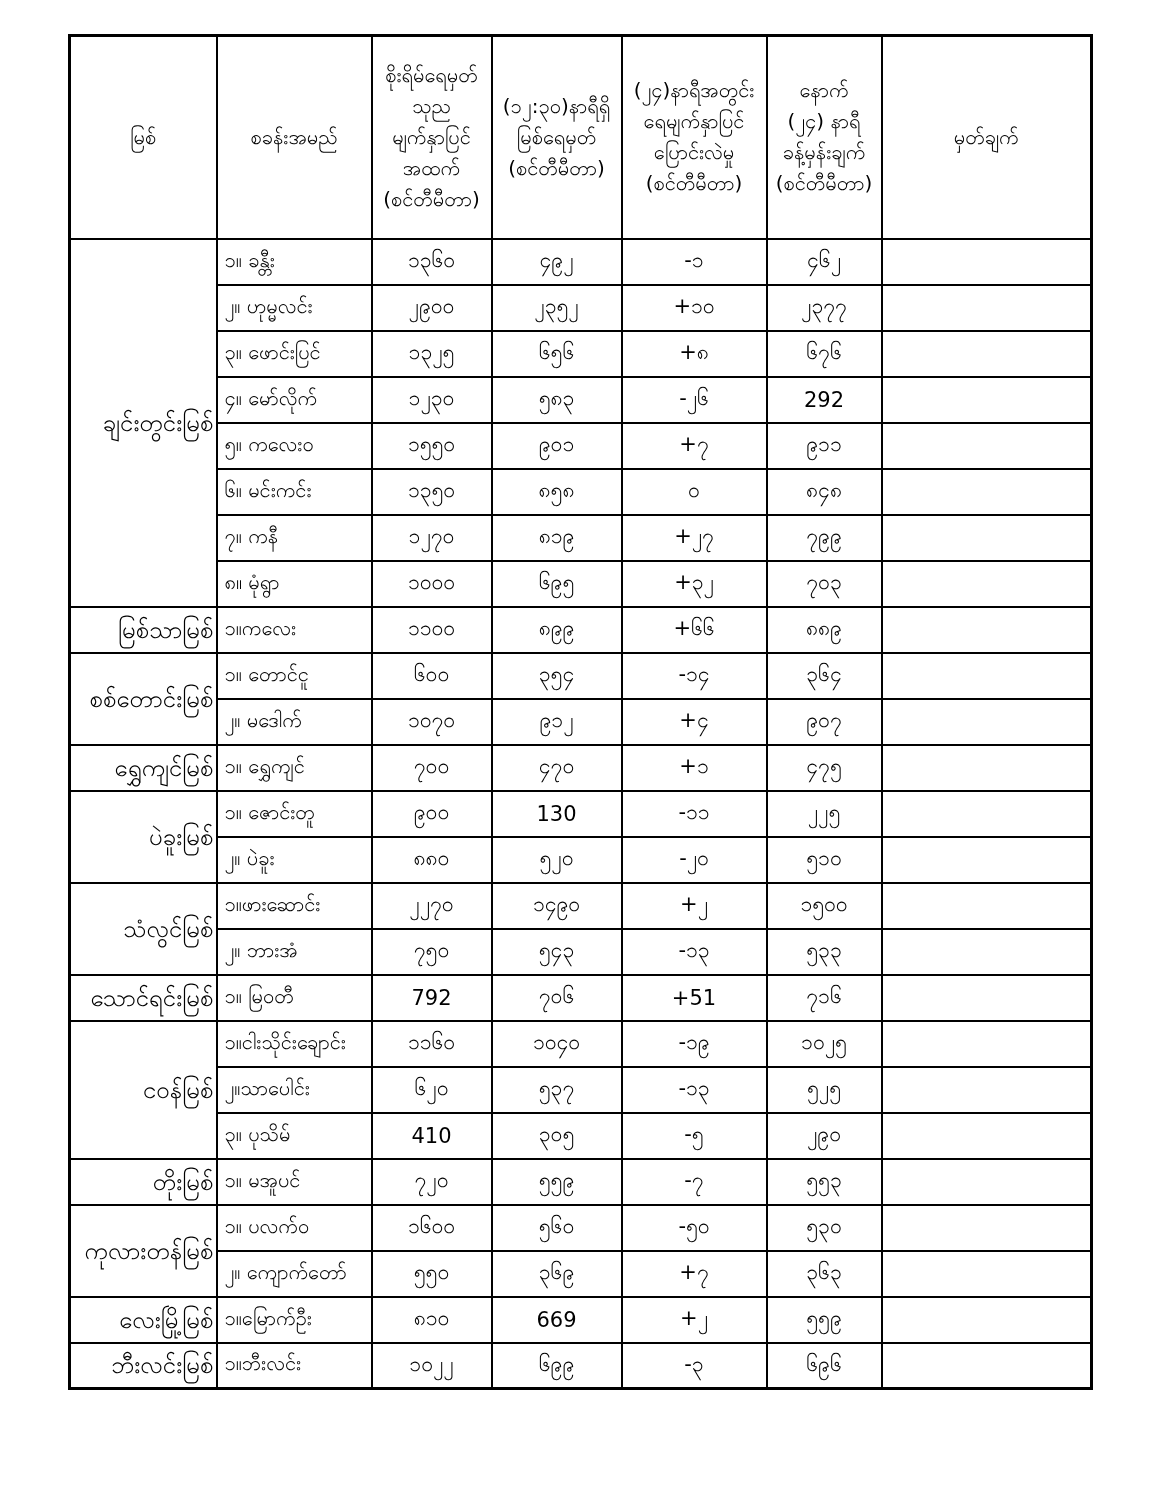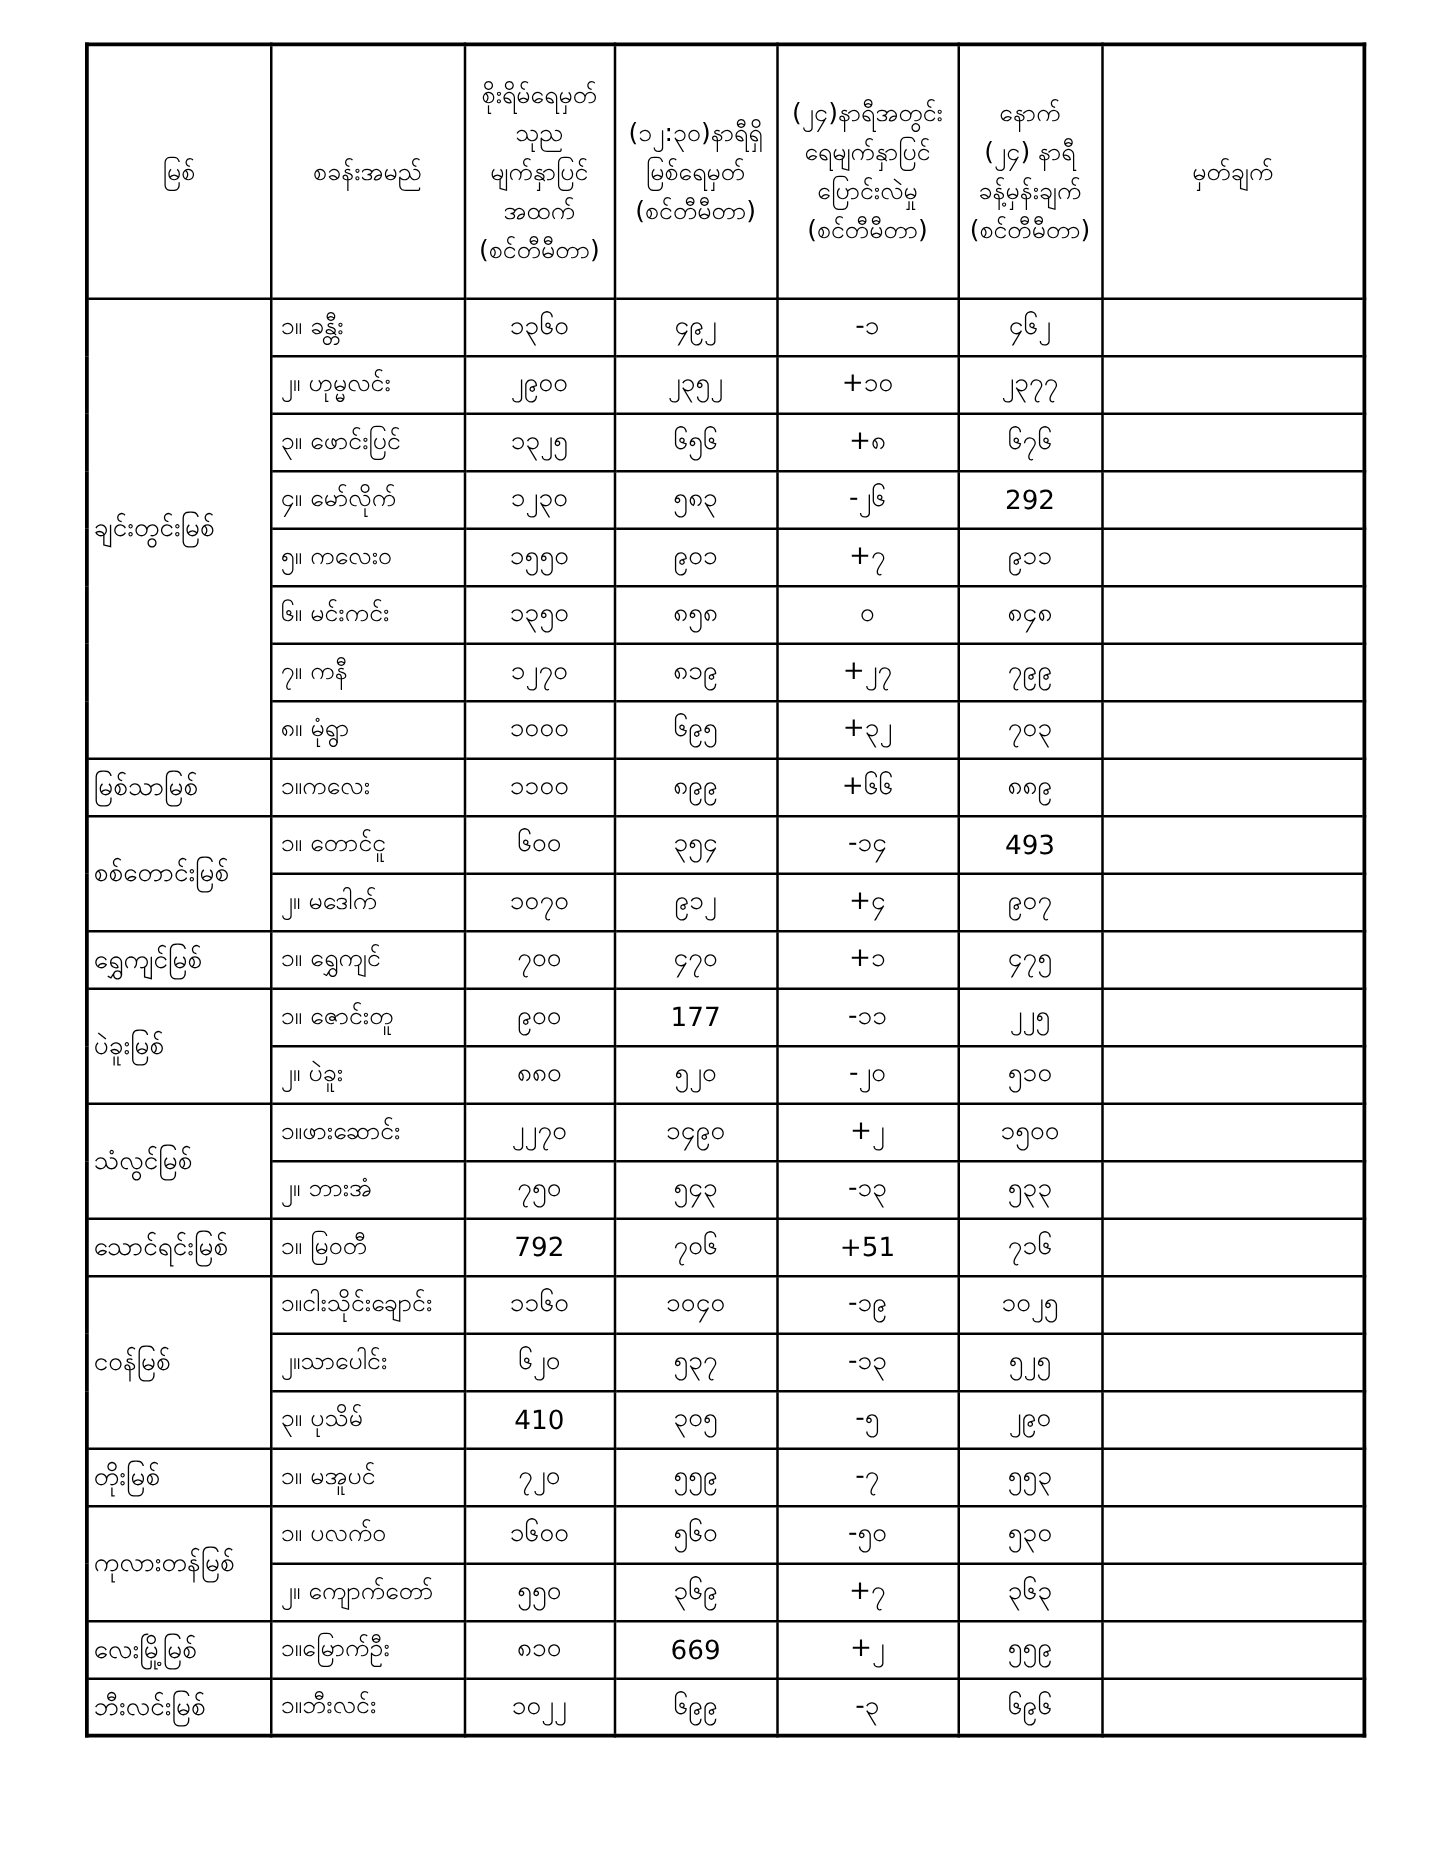--- a/index.html
+++ b/index.html
@@ -25,22 +25,22 @@
   th.hd {
     font-weight:normal;
     font-size:20px;
     line-height:1.55;
     text-align:center;
     white-space:pre-line;
     padding:2px 1px;
   }
   tr.body-row { height:46px; }
   td.river {
-    font-size:21px;
-    text-align:left;
+    font-size:24px;
+    text-align:right;
     padding:0 2px 0 4px;
     line-height:1.25;
   }
   td.station {
     font-size:20px;
     text-align:left;
     padding:0 2px 0 7px;
     white-space:nowrap;
   }
   td.num {
@@ -162,21 +162,21 @@
       <td class="num">၈၈၉</td>
       <td class="remarks"></td>
     </tr>
 
     <tr class="body-row">
       <td class="river" rowspan="2">စစ်တောင်းမြစ်</td>
       <td class="station">၁။ တောင်ငူ</td>
       <td class="num">၆၀၀</td>
       <td class="num">၃၅၄</td>
       <td class="num">-၁၄</td>
-      <td class="num">493</td>
+      <td class="num">၃၆၄</td>
       <td class="remarks"></td>
     </tr>
     <tr class="body-row">
       <td class="station">၂။ မဒေါက်</td>
       <td class="num">၁၀၇၀</td>
       <td class="num">၉၁၂</td>
       <td class="num">+၄</td>
       <td class="num">၉၀၇</td>
       <td class="remarks"></td>
     </tr>
@@ -188,21 +188,21 @@
       <td class="num">၄၇၀</td>
       <td class="num">+၁</td>
       <td class="num">၄၇၅</td>
       <td class="remarks"></td>
     </tr>
 
     <tr class="body-row">
       <td class="river" rowspan="2">ပဲခူးမြစ်</td>
       <td class="station">၁။ ဇောင်းတူ</td>
       <td class="num">၉၀၀</td>
-      <td class="num">177</td>
+      <td class="num">130</td>
       <td class="num">-၁၁</td>
       <td class="num">၂၂၅</td>
       <td class="remarks"></td>
     </tr>
     <tr class="body-row">
       <td class="station">၂။ ပဲခူး</td>
       <td class="num">၈၈၀</td>
       <td class="num">၅၂၀</td>
       <td class="num">-၂၀</td>
       <td class="num">၅၁၀</td>

